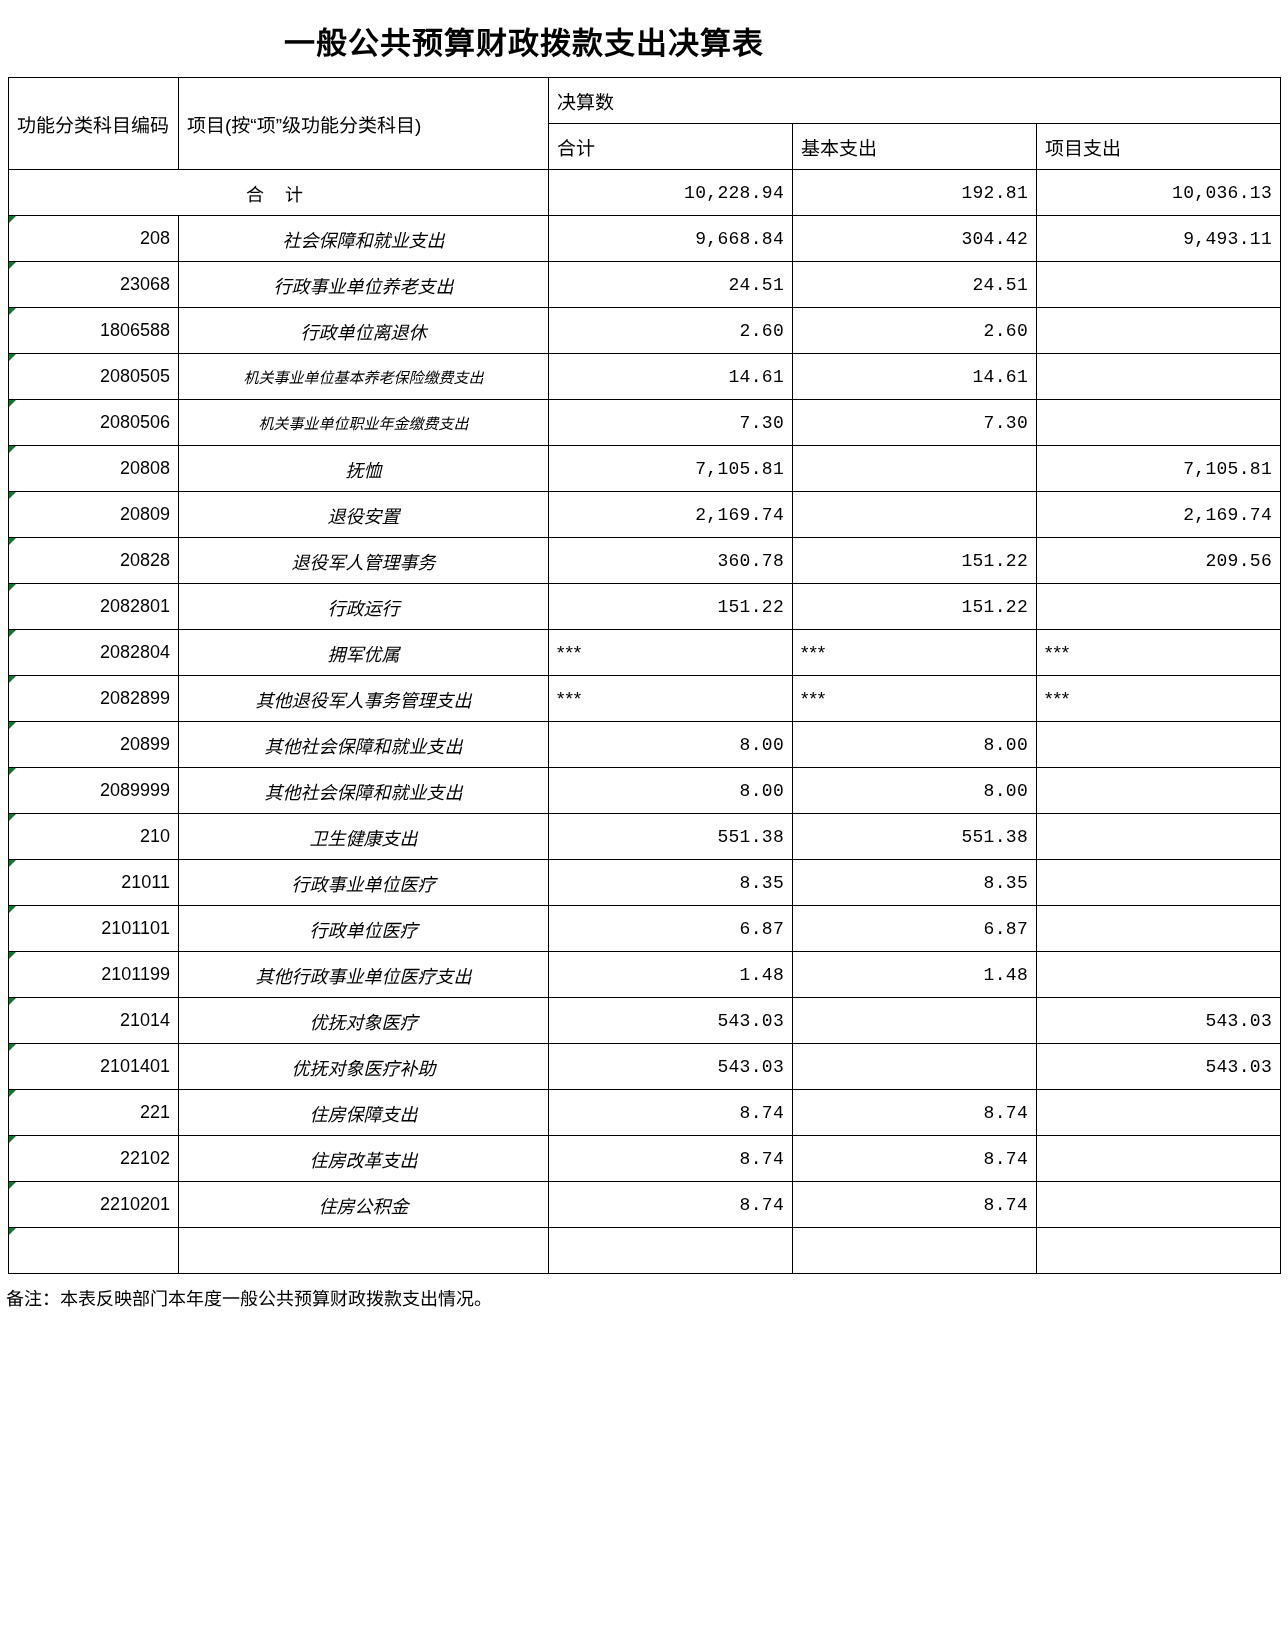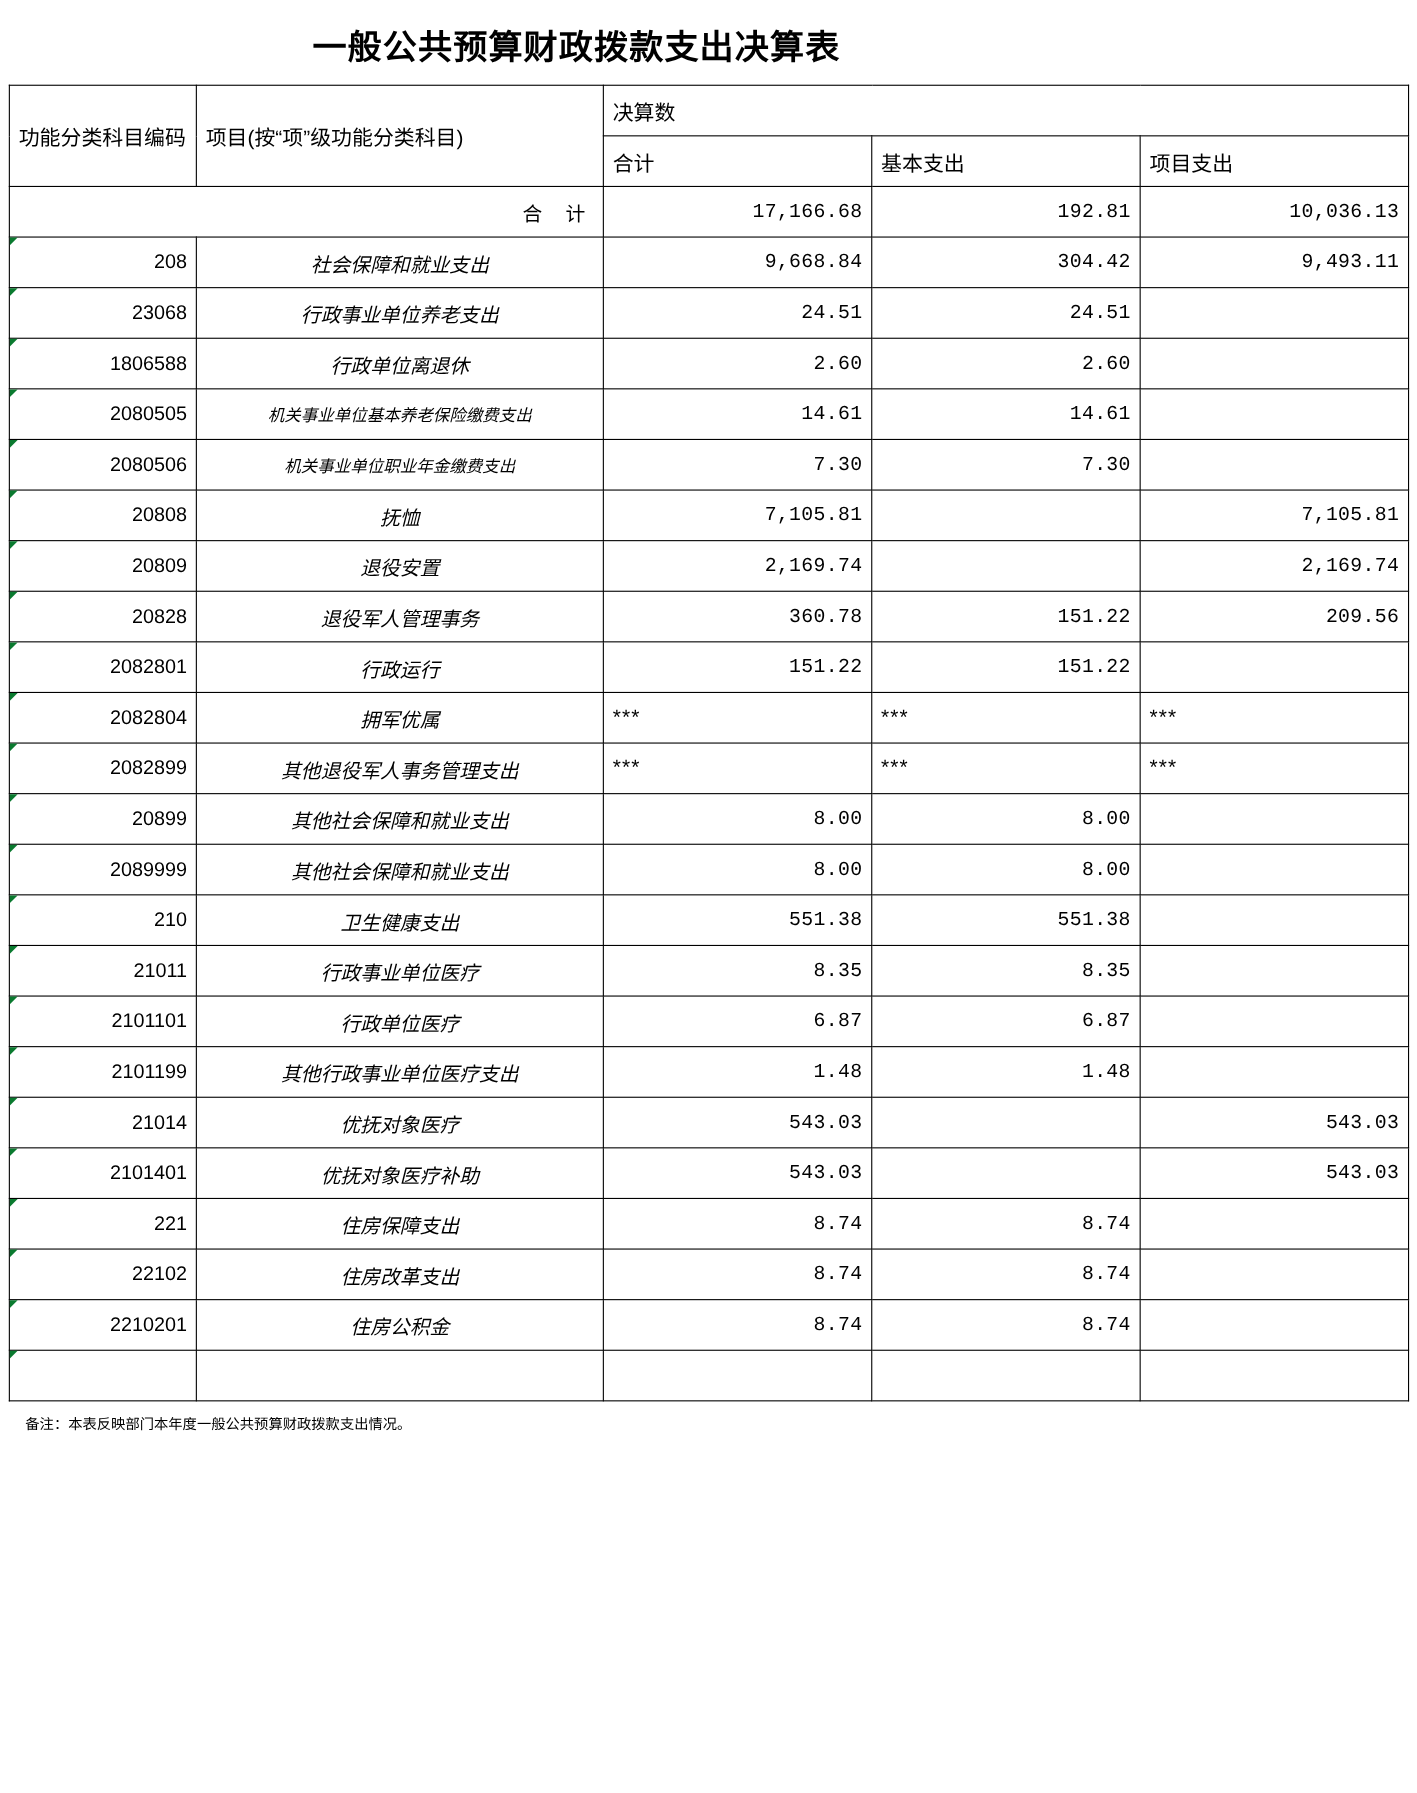--- a/index.html
+++ b/index.html
@@ -89,40 +89,40 @@
     font-size: 19px;
     letter-spacing: 1px;
   }
   .code {
     text-align: right;
     font-family: "Liberation Sans", "DejaVu Sans", sans-serif;
     font-size: 18px;
   }
   .name { text-align: center; font-style: italic; }
   .total-row td.span-label {
-    text-align: right;
+    text-align: center;
     letter-spacing: 8px;
     margin-left: 24px;
   }
   .indent1 { padding-left: 26px; }
   .small-name { font-size: 15px; }
   .corner-mark::before {
     content: "";
     position: absolute;
     left: 0;
     top: 0;
     width: 0;
     height: 0;
     border-top: 7px solid #0a7a2f;
     border-right: 7px solid transparent;
   }
   .footnote {
-    margin-left: 23px;
+    margin-left: 6px;
     margin-top: 10px;
-    font-size: 13px;
+    font-size: 18px;
     font-family: "Liberation Sans", "DejaVu Sans", sans-serif;
   }
   .empty-row td { height: 46px; }
 </style>
 </head>
 <body>
 
 <div class="page">
 
   <div class="doc-title">一般公共预算财政拨款支出决算表</div>
@@ -144,21 +144,21 @@
       </tr>
       <tr>
         <th class="hdr">合计</th>
         <th class="hdr">基本支出</th>
         <th class="hdr">项目支出</th>
       </tr>
     </thead>
     <tbody>
       <tr class="total-row">
         <td class="span-label" colspan="2">合  计</td>
-        <td class="num">17,166.68</td>
+        <td class="num">10,228.94</td>
         <td class="num">192.81</td>
         <td class="num">10,036.13</td>
       </tr>
     <tr>
           <td class="code corner-mark">208</td>
           <td class="name">社会保障和就业支出</td>
           <td class="num">9,668.84</td>
           <td class="num">304.42</td>
           <td class="num">9,493.11</td>
         </tr>

